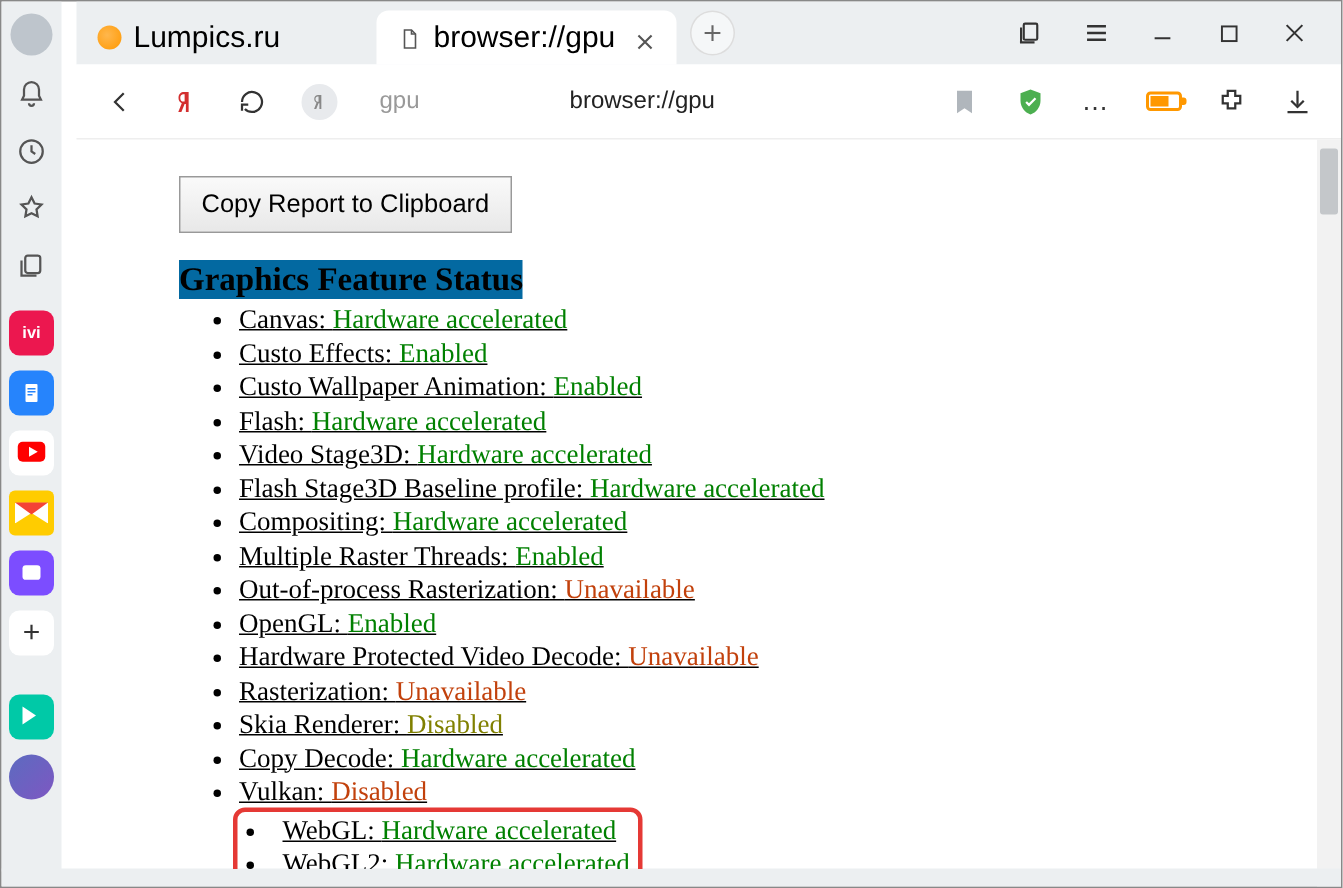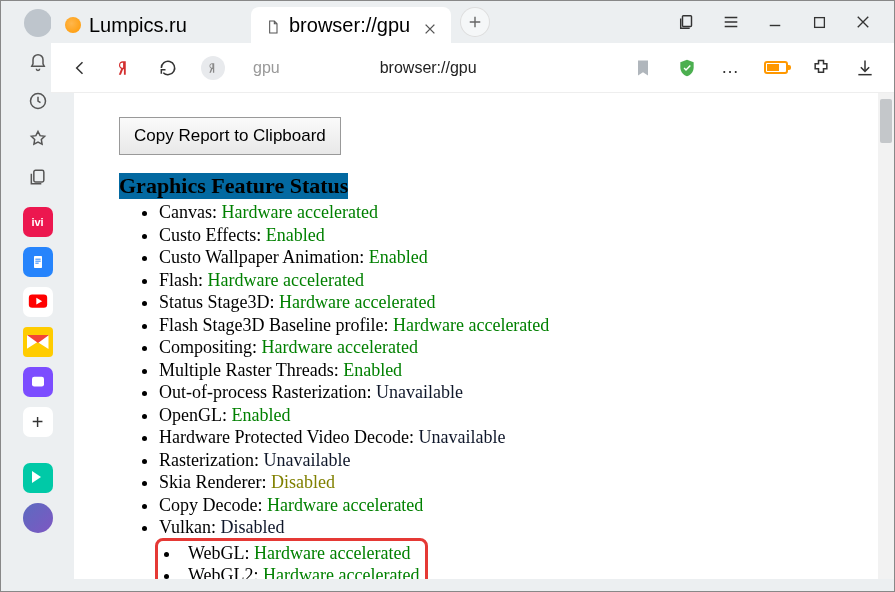--- a/index.html
+++ b/index.html
@@ -7,21 +7,21 @@
     width: 895px; height: 592px;
     font-family: Arial, sans-serif;
     background: #fff;
     border: 1px solid #888;
     overflow: hidden;
     position: relative;
   }
   .left-rail {
     position: absolute;
     left: 0; top: 0;
-    width: 73px; height: 580px;
+    width: 40px; height: 580px;
     background: #eceff1;
     display: flex;
     flex-direction: column;
     align-items: center;
     padding-top: 8px;
     gap: 14px;
   }
   .avatar {
     width: 28px; height: 28px;
     border-radius: 50%;
@@ -121,24 +121,24 @@
     background:linear-gradient(#fafafa,#e8e8e8);
     border:1px solid #999;
     cursor:pointer;
   }
   h3.section{
     font-size:22px; font-weight:bold;
     background:#0369a1;
     display:inline-block;
     margin-top:18px;
   }
-  ul.features{margin-left:40px;margin-top:2px;}
+  ul.features{margin-left:40px;margin-top:2px;text-decoration:underline;}
   ul.features li{margin:0;line-height:1.25;}
   .green{color:#008000;}
-  .red{color:#0f172a;}
+  .red{color:#c2410c;}
   .olive{color:#808000;}
   .highlight-box{
     border:3px solid #e53935;
     border-radius:8px;
     padding:1px 6px 11px 2px;
     width:fit-content;
     margin-left:-4px;
   }
   .highlight-box li{list-style-position:inside;text-indent:-20px;padding-left:24px;}
 
@@ -316,21 +316,21 @@
 
 <div class="content">
   <button class="copy-btn">Copy Report to Clipboard</button>
   <br>
   <h3 class="section">Graphics Feature Status</h3>
   <ul class="features" id="feat-list">
       <li><span>Canvas: </span><span class="green">Hardware accelerated</span></li>
       <li><span>Custo Effects: </span><span class="green">Enabled</span></li>
       <li><span>Custo Wallpaper Animation: </span><span class="green">Enabled</span></li>
       <li><span>Flash: </span><span class="green">Hardware accelerated</span></li>
-      <li><span>Status Stage3D: </span><span class="green">Hardware accelerated</span></li>
+      <li><span>Video Stage3D: </span><span class="green">Hardware accelerated</span></li>
       <li><span>Flash Stage3D Baseline profile: </span><span class="green">Hardware accelerated</span></li>
       <li><span>Compositing: </span><span class="green">Hardware accelerated</span></li>
       <li><span>Multiple Raster Threads: </span><span class="green">Enabled</span></li>
       <li><span>Out-of-process Rasterization: </span><span class="red">Unavailable</span></li>
       <li><span>OpenGL: </span><span class="green">Enabled</span></li>
       <li><span>Hardware Protected Video Decode: </span><span class="red">Unavailable</span></li>
       <li><span>Rasterization: </span><span class="red">Unavailable</span></li>
       <li><span>Skia Renderer: </span><span class="olive">Disabled</span></li>
       <li><span>Copy Decode: </span><span class="green">Hardware accelerated</span></li>
       <li><span>Vulkan: </span><span class="red">Disabled</span></li>

